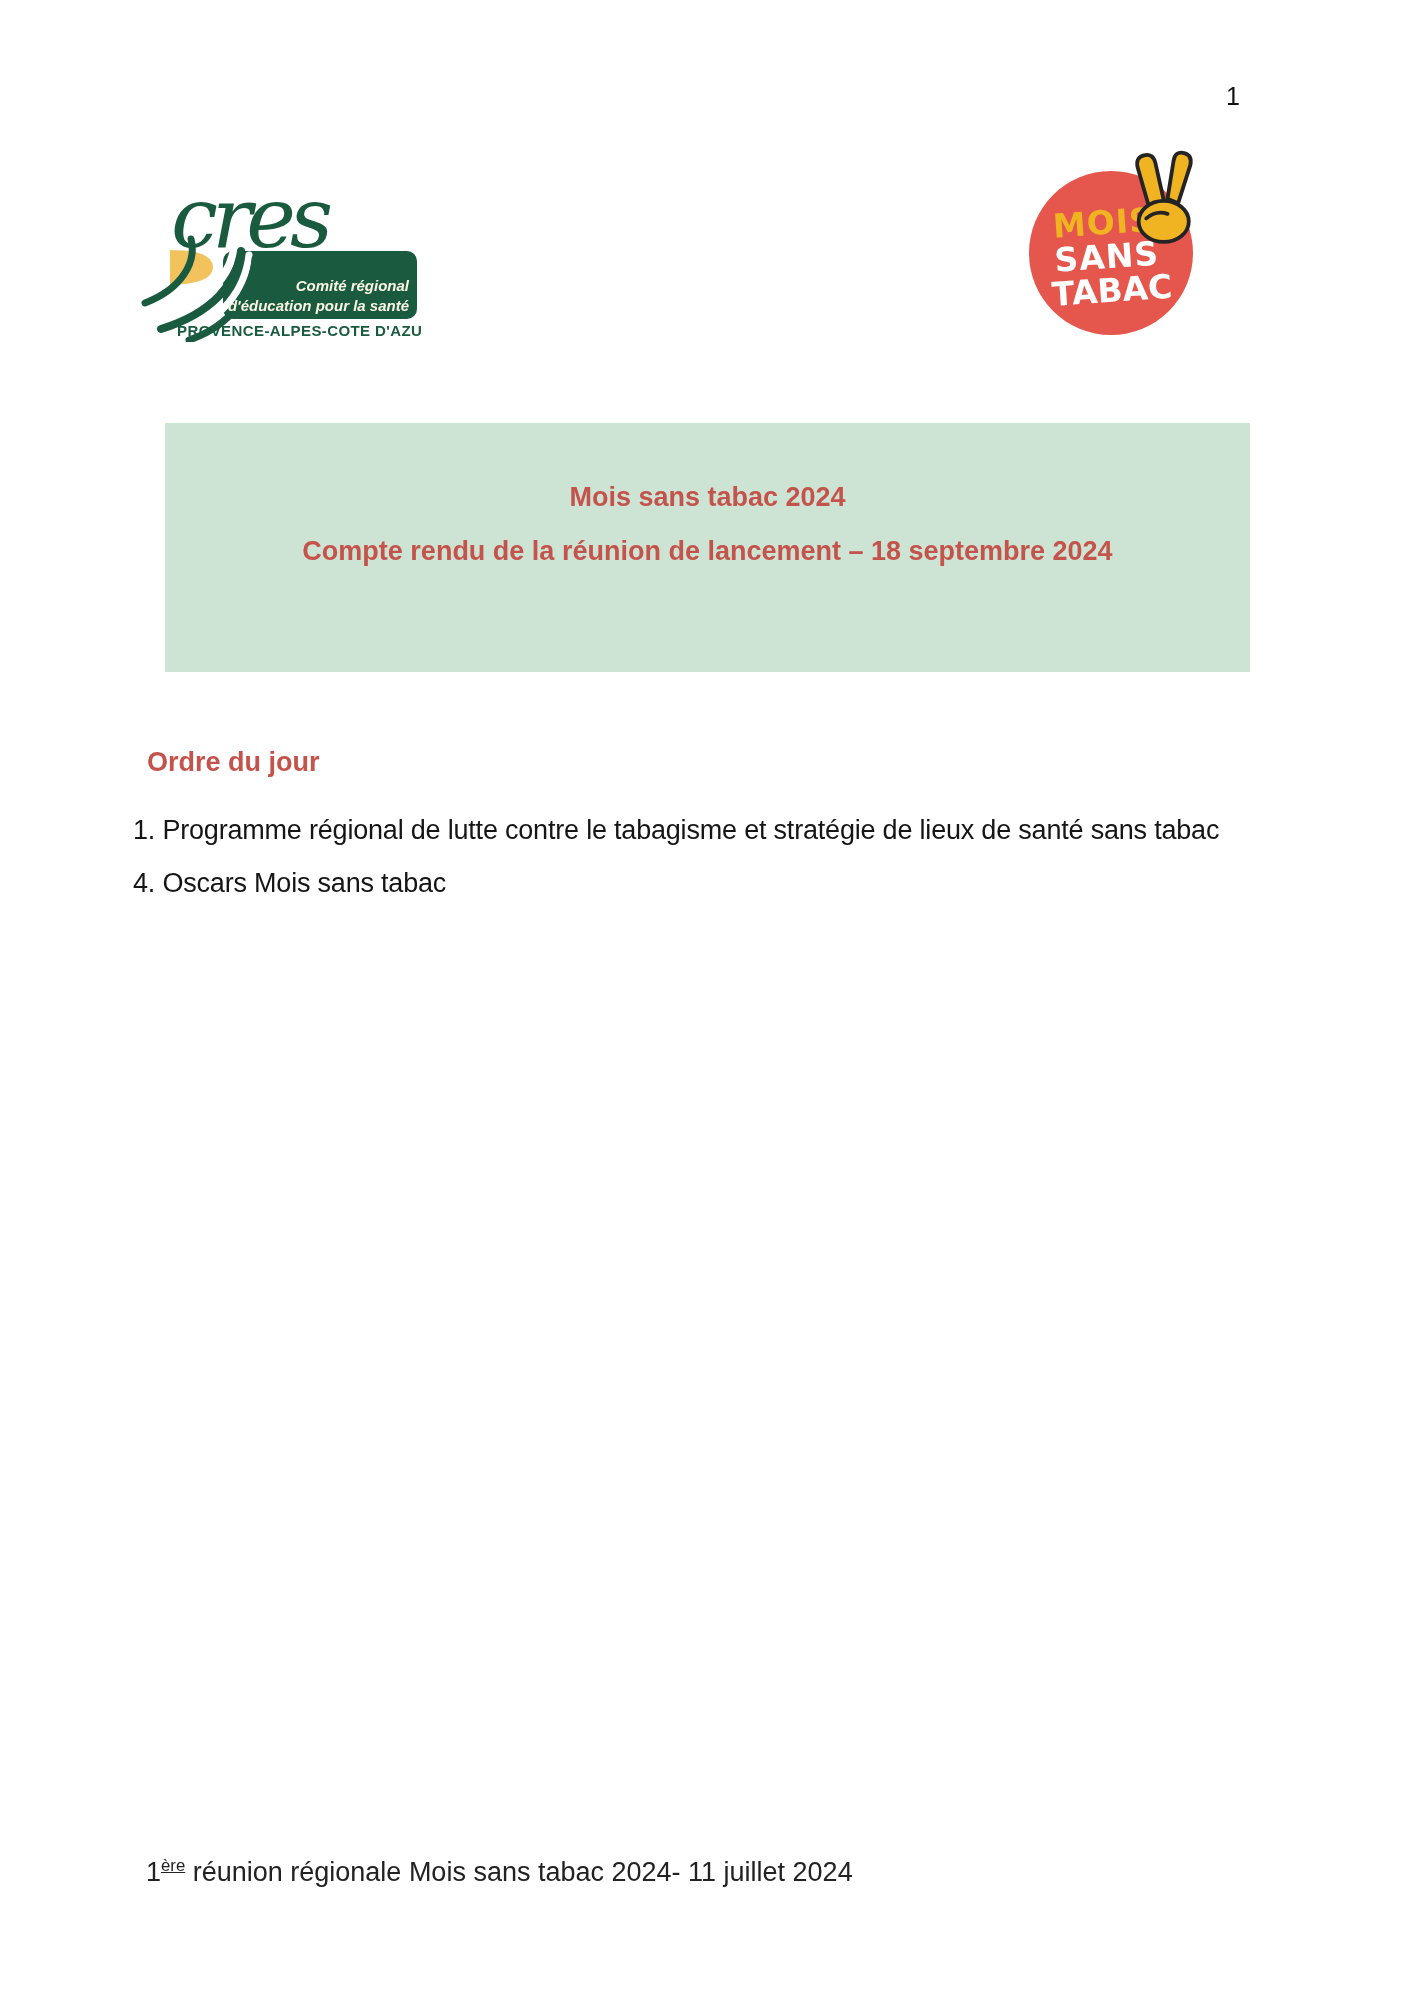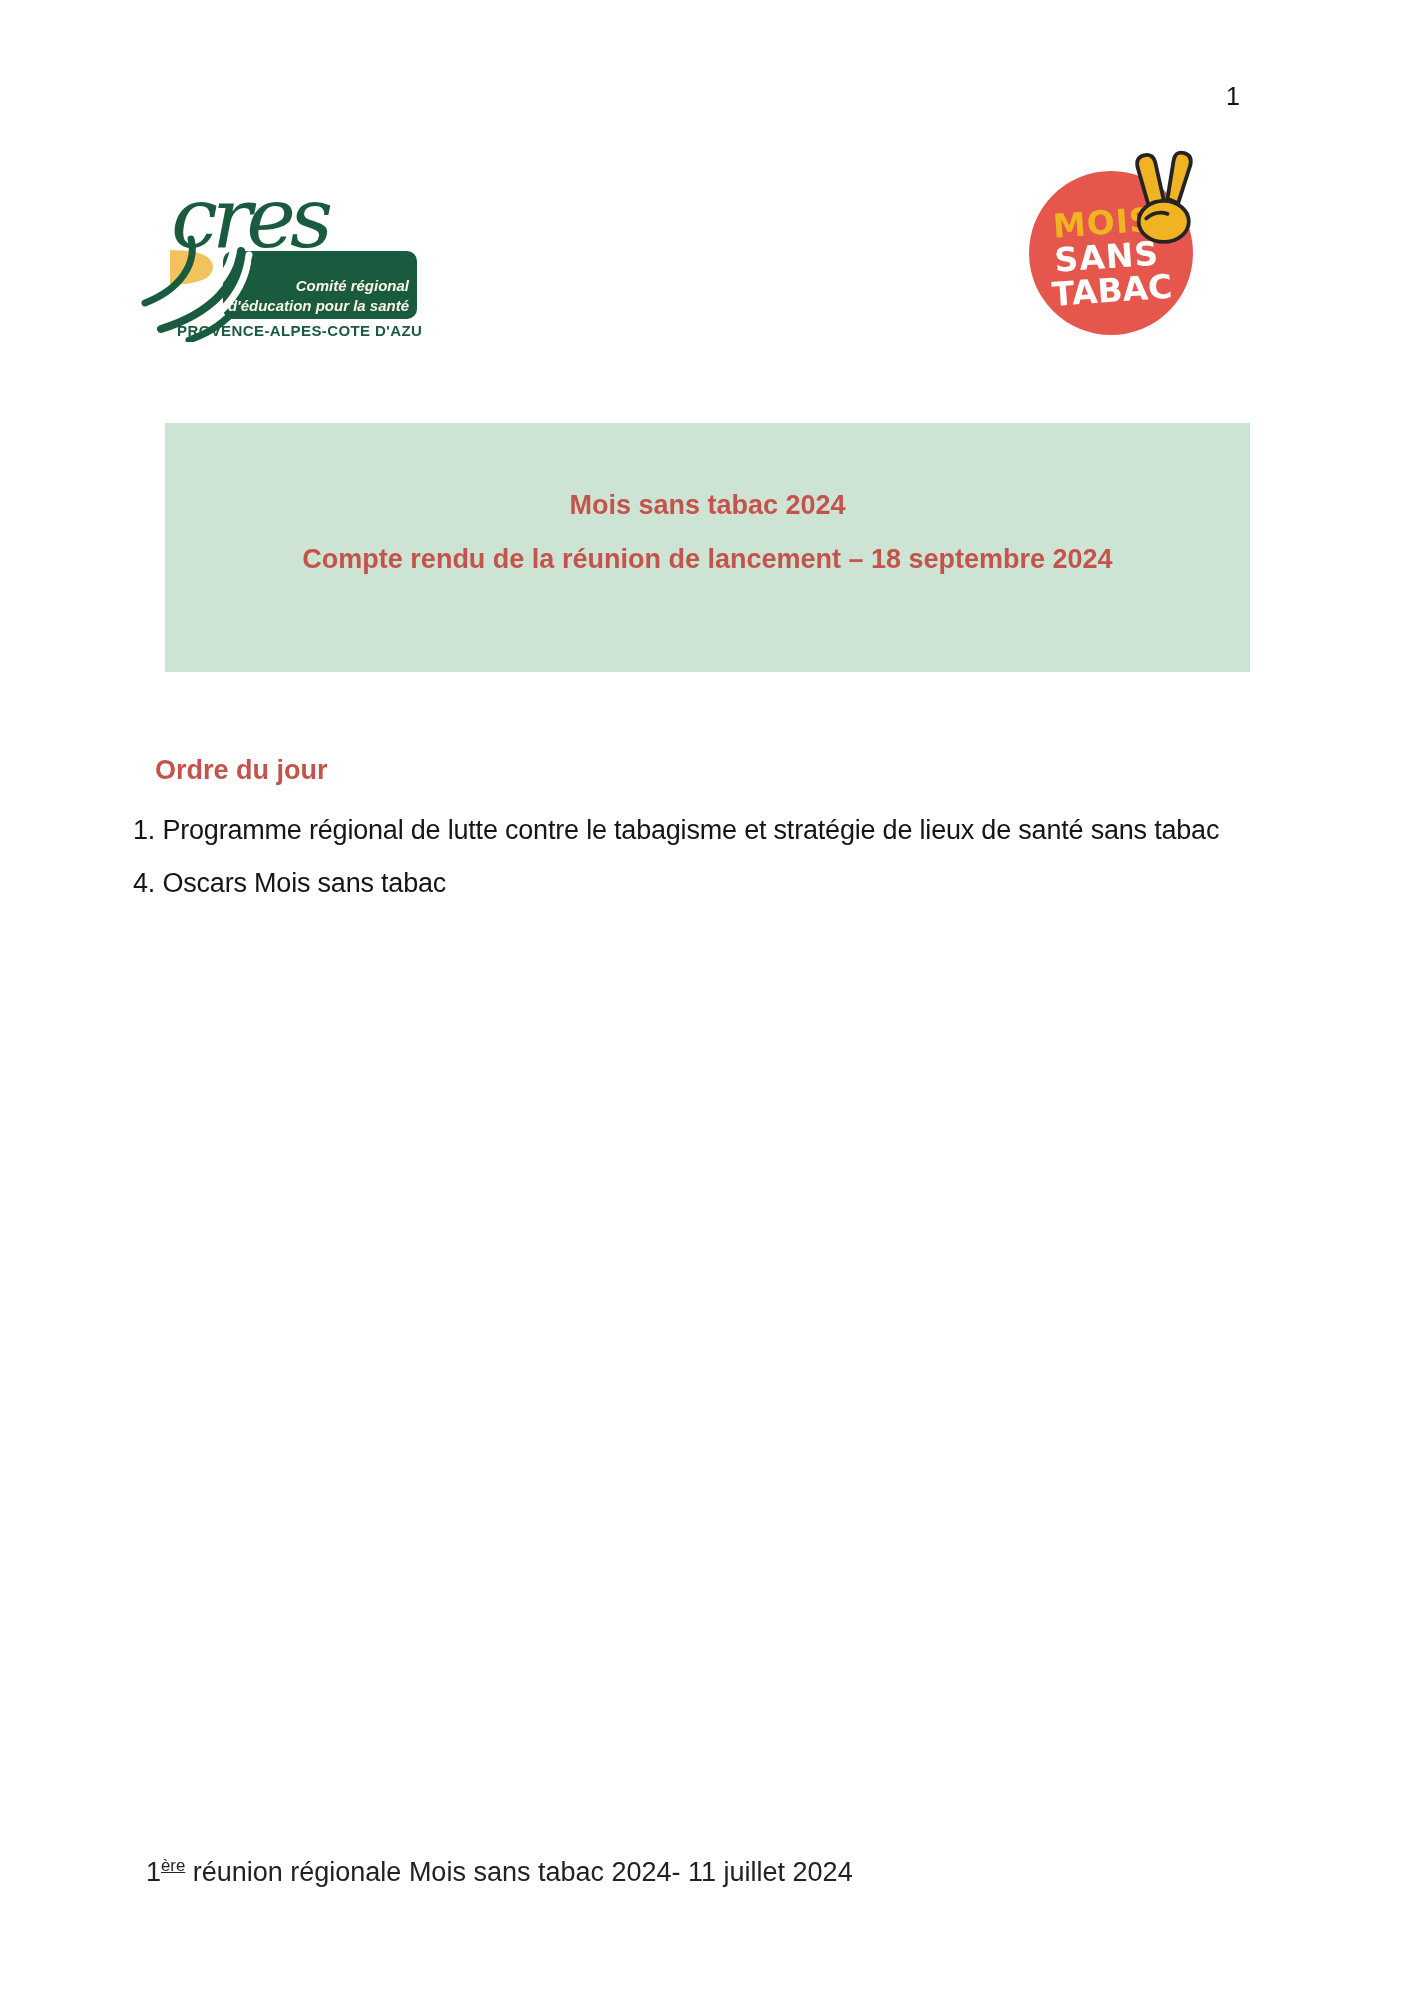--- a/index.html
+++ b/index.html
@@ -19,25 +19,25 @@
   .cres-logo{position:absolute;left:137px;top:150px;width:285px;height:192px;}
   .mst-logo{position:absolute;left:1018px;top:146px;width:196px;height:206px;}
   .banner{
     position:absolute;left:165px;top:423px;width:1085px;height:249px;
     background:var(--banner-green);
     text-align:center;
     color:var(--accent-red);
     font-weight:bold;
     font-size:27px;
   }
-  .banner-title{margin:8px;padding-top:59px;}
+  .banner-title{margin:0;padding-top:59px;}
   .banner-subtitle{margin:23px 0 0 0;}
   .agenda-heading{
     position:absolute;left:147px;top:747px;
-    margin:8px;
+    margin:0;
     font-size:27px;font-weight:bold;color:var(--accent-red);
   }
   .agenda-list{
     position:absolute;left:133px;top:799px;width:1160px;
   }
   .agenda-list p{
     margin:15px 0 21px 0;
     font-size:27px;line-height:32px;color:#151515;
     letter-spacing:-0.2px;
   }

